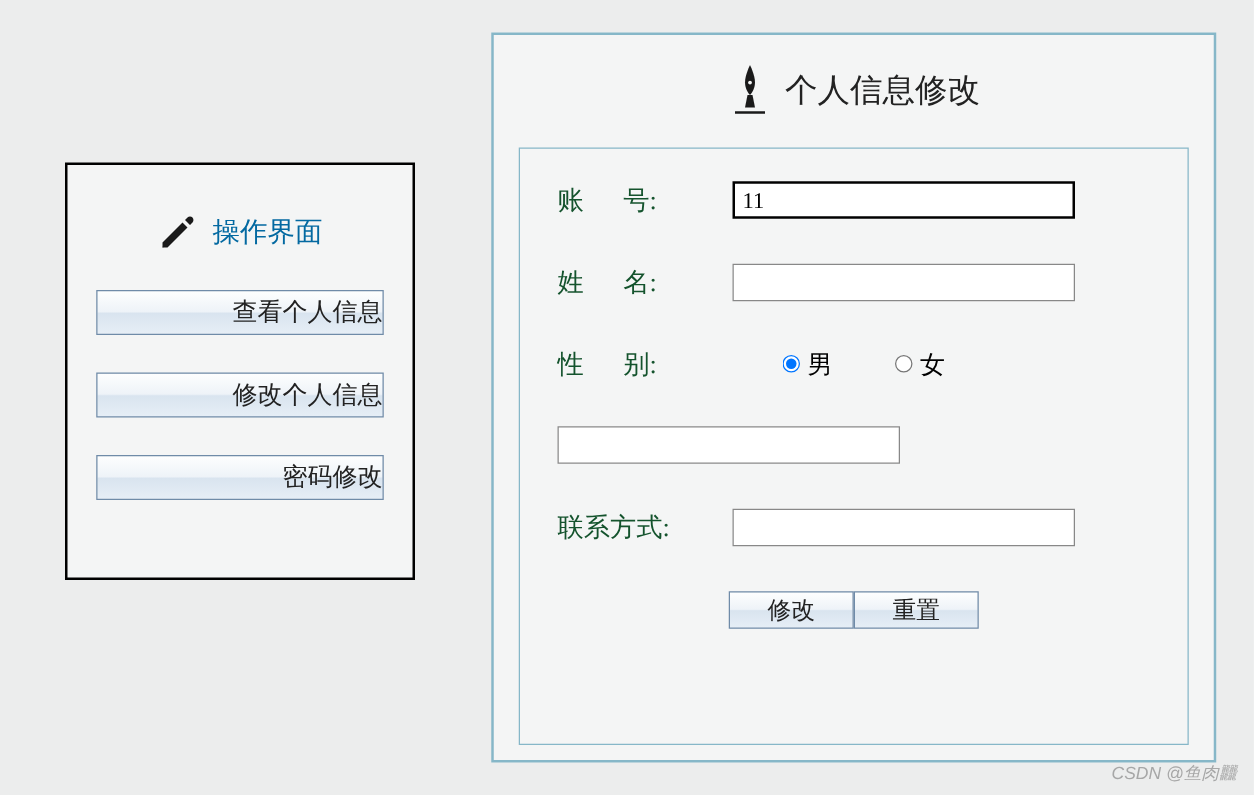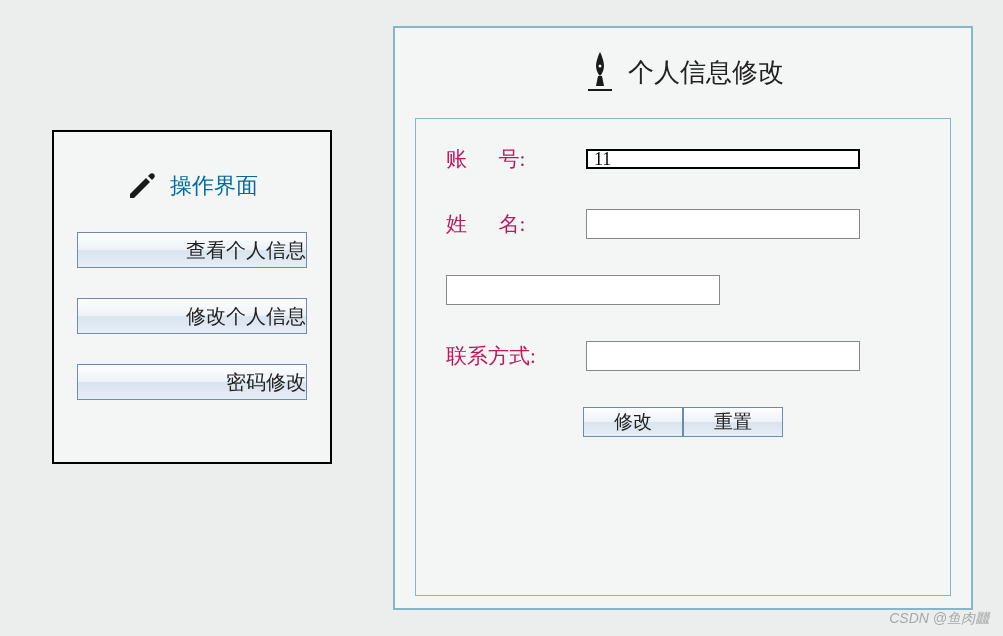--- a/index.html
+++ b/index.html
@@ -89,26 +89,26 @@
     }
     .form-row {
       display: flex;
       align-items: center;
       margin-bottom: 36px;
     }
     .form-label {
       width: 140px;
       font-size: 21px;
       font-family: "KaiTi", "STKaiti", serif;
-      color: #be185d;
+      color: #14532d;
       letter-spacing: 0;
     }
     .form-input {
       width: 274px;
-      height: 20px;
+      height: 30px;
       border: 2px solid #000;
       background: #fff;
       font-size: 18px;
       padding: 2px 6px;
       font-family: "SimSun", serif;
     }
     .form-input.light {
       border: 1px solid #888;
       height: 30px;
     }
@@ -194,20 +194,35 @@
       <input type="text" class="form-input" value="11" style="">
     </div>
 
     <div class="form-row">
       <span class="form-label">
         <span>姓</span>&nbsp;&nbsp;&nbsp;&nbsp;&nbsp;&nbsp;<span>名</span>:
       </span>
       <input type="text" class="form-input light" value="" style="">
     </div>
 
+    <div class="form-row">
+      <span class="form-label">
+        <span>性</span>&nbsp;&nbsp;&nbsp;&nbsp;&nbsp;&nbsp;<span>别</span>:
+      </span>
+      <div class="radio-group">
+        <label class="radio-item">
+          <input type="radio" name="gender" checked="" style="">
+          <span>男</span>
+        </label>
+        <label class="radio-item">
+          <input type="radio" name="gender" style="">
+          <span>女</span>
+        </label>
+      </div>
+    </div>
 
     <div class="form-row">
       <input type="text" class="form-input light" value="" style="">
     </div>
 
     <div class="form-row">
       <span class="form-label">
         <span>联系方式</span>:
       </span>
       <input type="text" class="form-input light" value="" style="">

